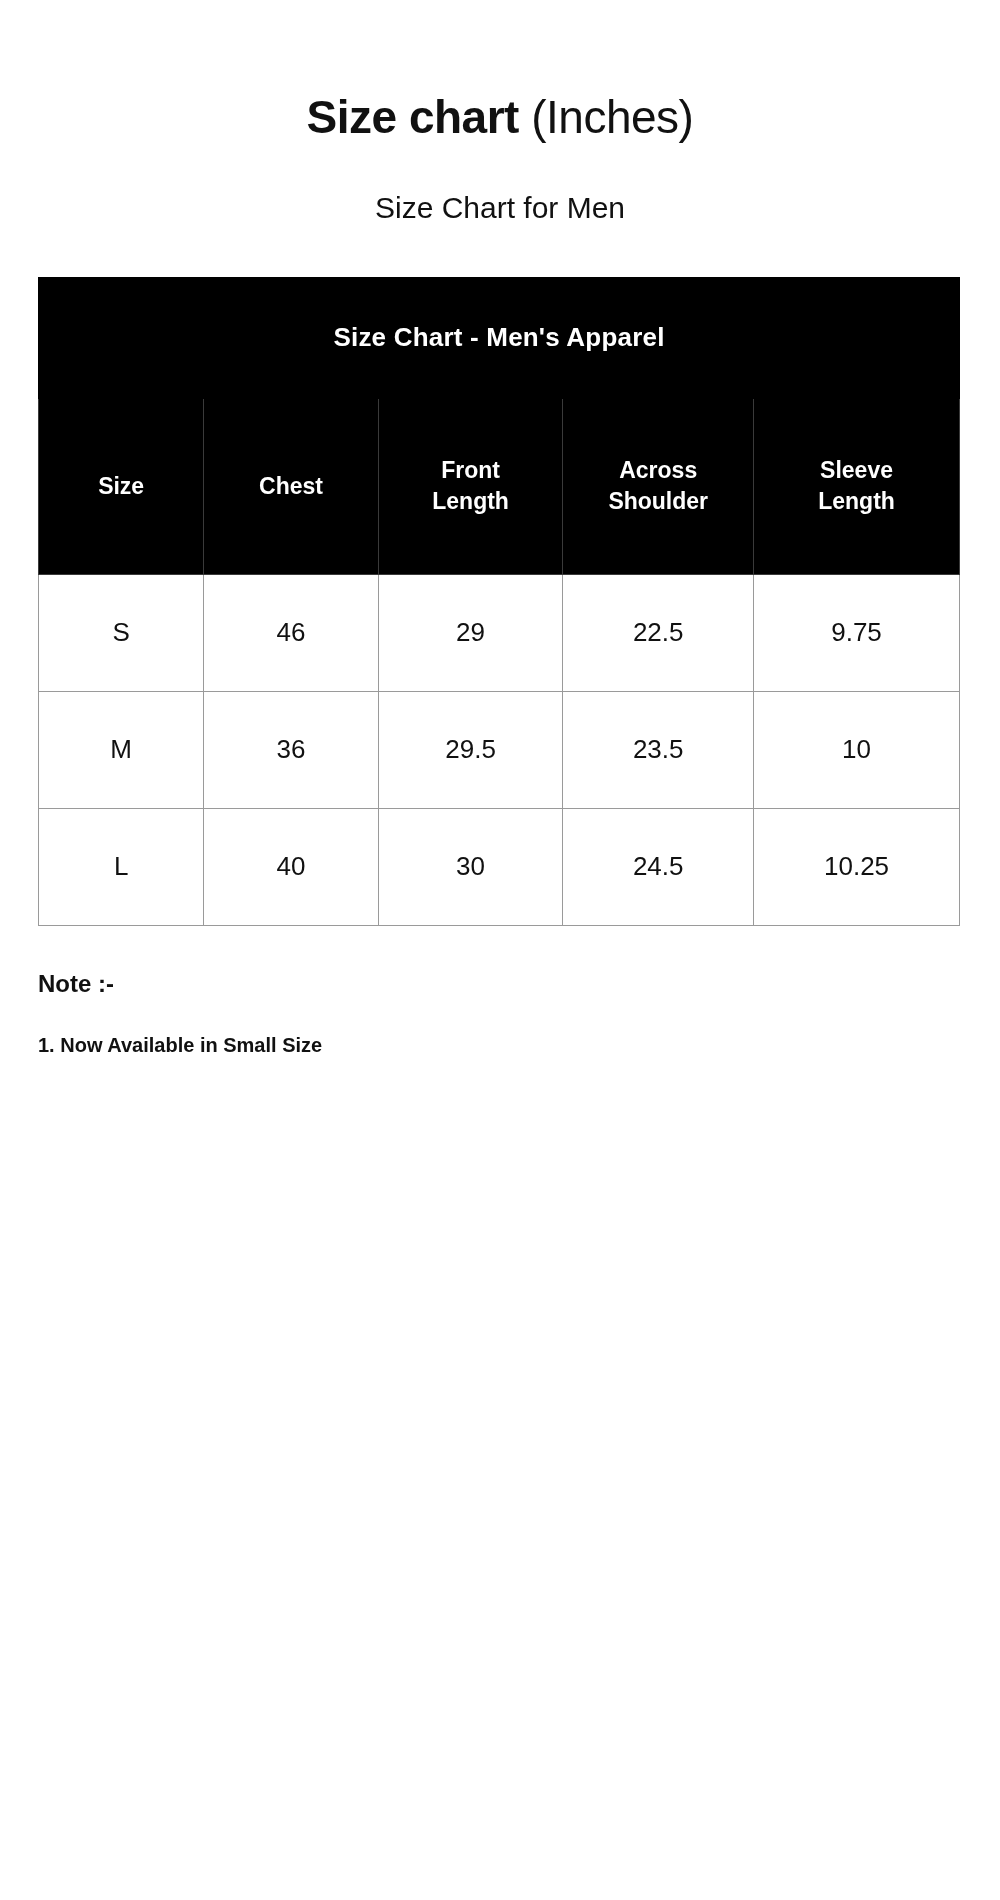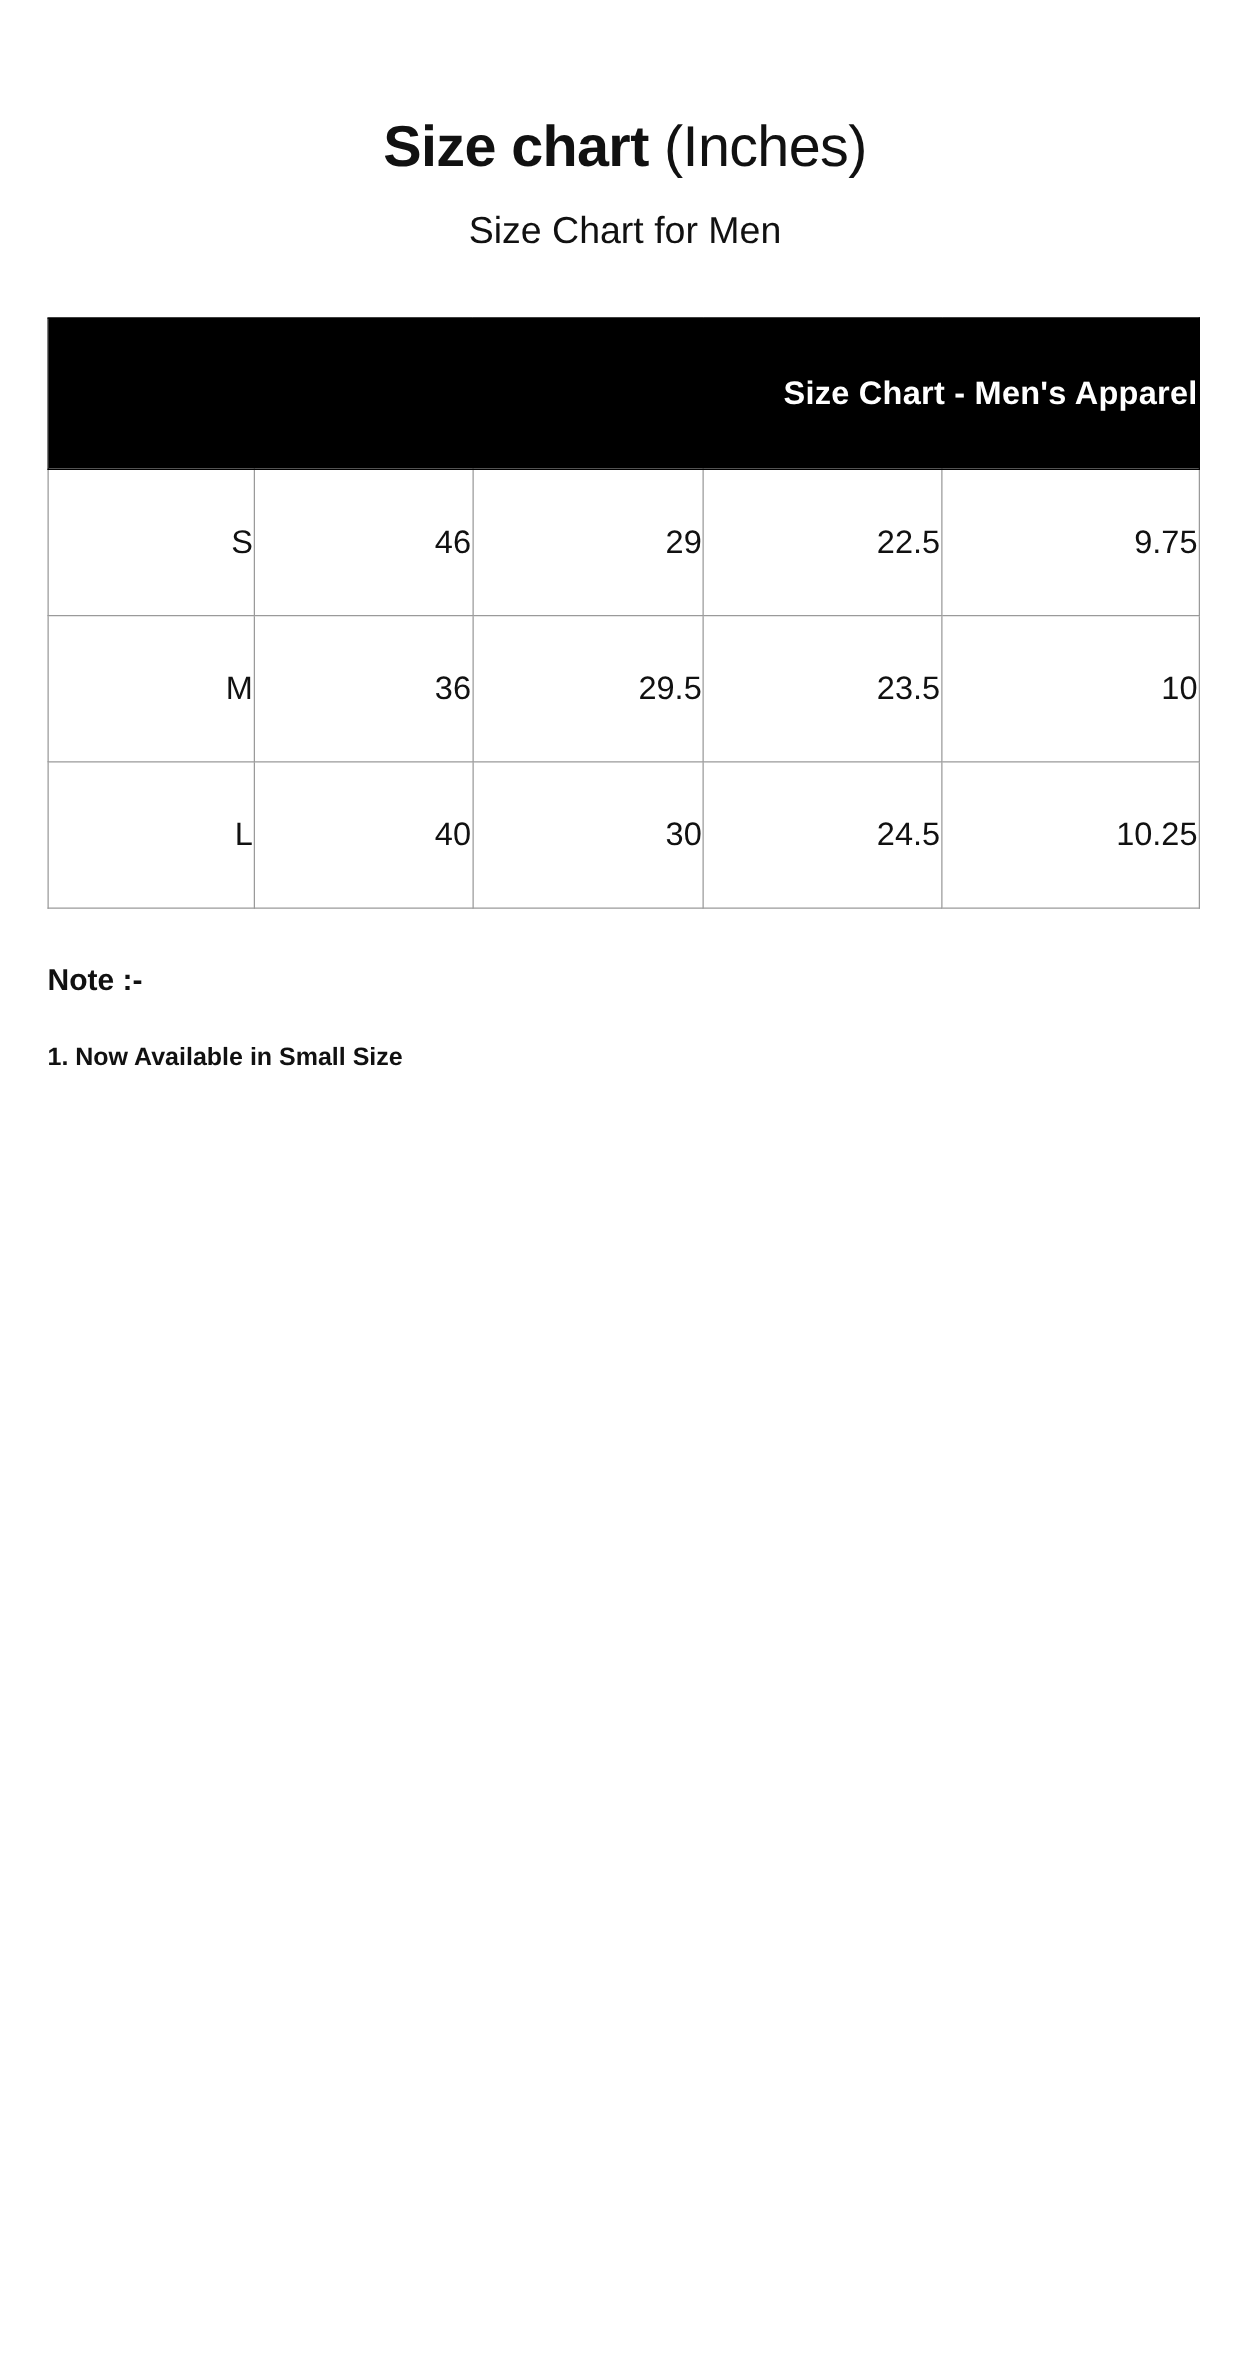--- a/index.html
+++ b/index.html
@@ -30,38 +30,38 @@
     color: #111111;
   }
   .title .title-strong {
     font-weight: 700;
   }
   .title .title-light {
     font-weight: 400;
   }
   .subtitle {
     text-align: center;
-    margin-top: 25px;
+    margin-top: 48px;
     font-size: 30px;
     font-weight: 400;
     color: #111111;
   }
   .table-wrap {
     margin: 52px 38px 0 38px;
     width: 922px;
   }
   table.size-table {
     border-collapse: collapse;
     width: 922px;
     table-layout: fixed;
   }
   table.size-table td,
   table.size-table th {
     border: 1px solid #9a9a9a;
-    text-align: right;
+    text-align: center;
     vertical-align: middle;
   }
   .banner-cell {
     background: #000000;
     color: #ffffff;
     font-size: 26px;
     font-weight: 700;
     height: 118px;
     border: 1px solid #000000 !important;
     letter-spacing: 0.2px;
@@ -127,20 +127,40 @@
         <col class="c1">
           <col class="c2">
           <col class="c3">
           <col class="c4">
           <col class="c5">
       </colgroup>
       <tbody>
         <tr>
           <td class="banner-cell" colspan="5">Size Chart - Men's Apparel</td>
         </tr>
+        <tr>
+          <th class="head-cell">
+            <span class="hc-line">Size</span>
+          </th>
+          <th class="head-cell">
+            <span class="hc-line">Chest</span>
+          </th>
+          <th class="head-cell">
+            <span class="hc-line">Front</span>
+            <span class="hc-line">Length</span>
+          </th>
+          <th class="head-cell">
+            <span class="hc-line">Across</span>
+            <span class="hc-line">Shoulder</span>
+          </th>
+          <th class="head-cell">
+            <span class="hc-line">Sleeve</span>
+            <span class="hc-line">Length</span>
+          </th>
+        </tr>
 
         <tr>
           <td class="data-cell">S</td>
           <td class="data-cell">46</td>
           <td class="data-cell">29</td>
           <td class="data-cell">22.5</td>
           <td class="data-cell">9.75</td>
         </tr>
         <tr>
           <td class="data-cell">M</td>

